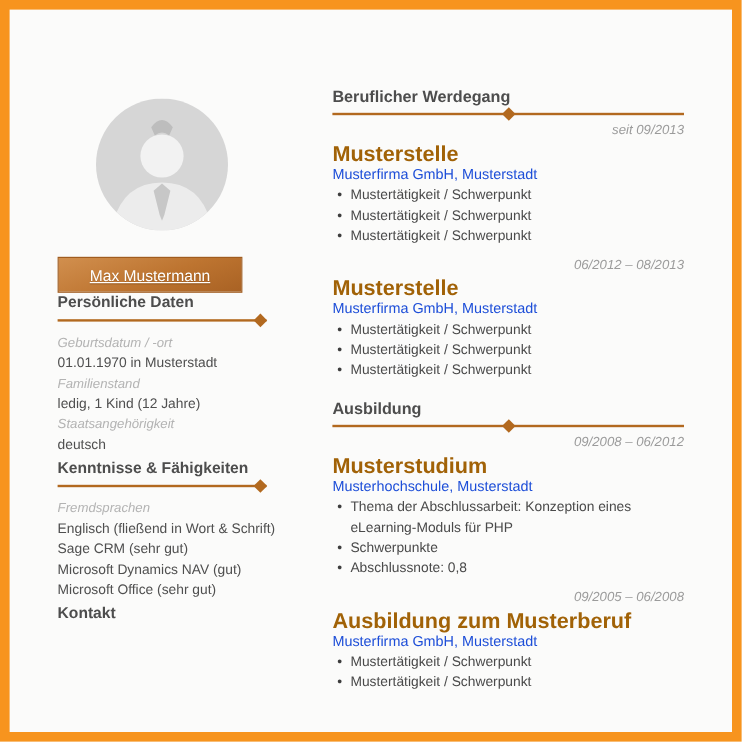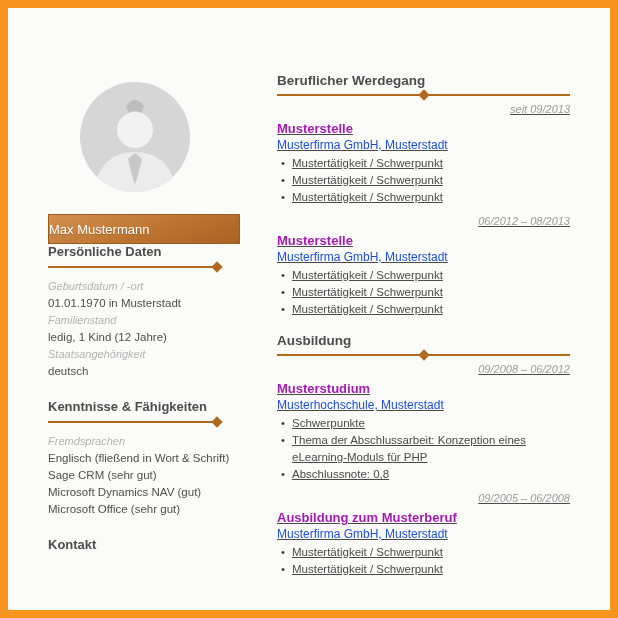--- a/index.html
+++ b/index.html
@@ -11,47 +11,48 @@
     overflow: hidden;
     color: #4a4a4a;
   }
   .page { display: flex; width: 100%; height: 100%; }
 
   
   .sidebar { flex: 0 0 232px; width: 232px; padding: 74px 18px 0 40px; }
   .avatar { width: 110px; height: 110px; margin-left: 32px; }
   .name-box {
     margin-top: 22px;
-    width: 192px; height: 30px; line-height: 30px;
-    text-align: left; color: #fff; font-size: 13px;
+    width: 154px; height: 30px; line-height: 30px;
+    text-align: center; color: #fff; font-size: 13px;
     background: linear-gradient(160deg, #d headline 0%);
     background: linear-gradient(160deg, #d18f4e 0%, #bd7430 55%, #a96224 100%);
     border: 1px solid #a05c1f;
     text-shadow: 0 1px 1px rgba(90,50,10,.35);
+    text-decoration: underline;
   }
   .side-section { width: 174px; }
   .side-section.first { }
-  .side-section + .side-section { margin-top: 19px; }
+  .side-section + .side-section { margin-top: 2px; }
   .side-title { font-size: 13px; font-weight: bold; color: #4d4d4d; line-height: 16px; }
   .rule { height: 2px; background: #b2691f; position: relative; margin-top: 6px; }
   .diamond { position: absolute; top: -3px; width: 8px; height: 8px; background: #b2691f; transform: rotate(45deg); }
   .diamond.center { left: calc(50% - 4px); }
   .diamond.right { right: 1px; }
   .side-groups { margin-top: 10px; }
   .side-label { font-style: italic; color: #b3b3b3; font-size: 11px; line-height: 17px; white-space: nowrap; }
   .side-value { font-size: 11.5px; color: #4f4f4f; line-height: 17px; white-space: nowrap; }
 
   
   .main { flex: 1; padding: 64px 40px 0 37px; }
   .main-title { font-size: 13.5px; font-weight: bold; color: #4d4d4d; line-height: 17px; }
   .main-rule { margin-top: 5px; }
-  .entries { margin-top: 4px; text-decoration: underline; }
+  .entries { margin-top: 4px; }
   .entry { margin-bottom: 8px; }
   .entry-date { font-size: 11px; font-style: italic; color: #9b9b9b; text-align: right; margin-top: 6px; line-height: 14px; }
-  .entry-title { font-size: 13px; font-weight: bold; color: #a21caf; margin-top: 4px; line-height: 17px; }
+  .entry-title { font-size: 18px; font-weight: bold; color: #a16207; margin-top: 4px; line-height: 17px; }
   .entry-org { font-size: 12px; color: #1d4ed8; line-height: 16px; }
   .entry-bullets { list-style: none; margin-top: 2px; }
   .entry-bullets li { font-size: 11.5px; color: #4a4a4a; line-height: 17px; padding-left: 15px; position: relative; }
   .entry-bullets li::before { content: "\2022"; position: absolute; left: 4px; top: 0; color: #3d3d3d; }
   .main-section + .main-section { margin-top: 14px; }
 </style>
 </head>
 <body>
 
 <div class="page">
@@ -150,22 +151,22 @@
     <h2 class="main-title">Ausbildung</h2>
     <div class="rule main-rule">
       <span class="diamond center"></span>
     </div>
     <div class="entries">
   <article class="entry">
     <div class="entry-date">09/2008 – 06/2012</div>
     <h3 class="entry-title">Musterstudium</h3>
     <div class="entry-org">Musterhochschule, Musterstadt</div>
     <ul class="entry-bullets">
+                <li>Thema der Abschlussarbeit: Konzeption eines eLearning-Moduls für PHP</li>
                 <li>Schwerpunkte</li>
-                <li>Thema der Abschlussarbeit: Konzeption eines eLearning-Moduls für PHP</li>
                 <li>Abschlussnote: 0,8</li>
               </ul>
   </article>
 
   <article class="entry">
     <div class="entry-date">09/2005 – 06/2008</div>
     <h3 class="entry-title">Ausbildung zum Musterberuf</h3>
     <div class="entry-org">Musterfirma GmbH, Musterstadt</div>
     <ul class="entry-bullets">
                 <li>Mustertätigkeit / Schwerpunkt</li>

